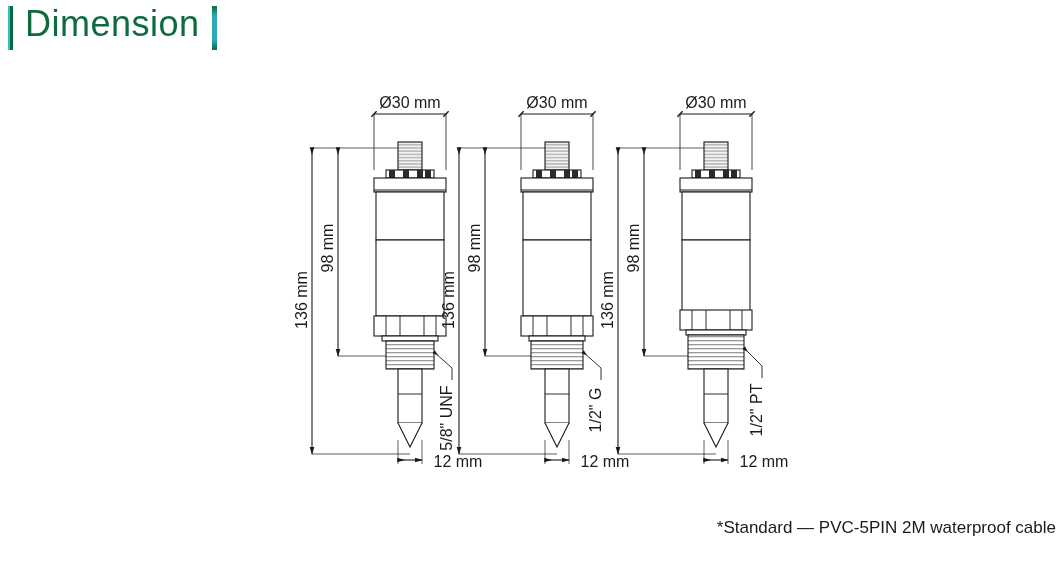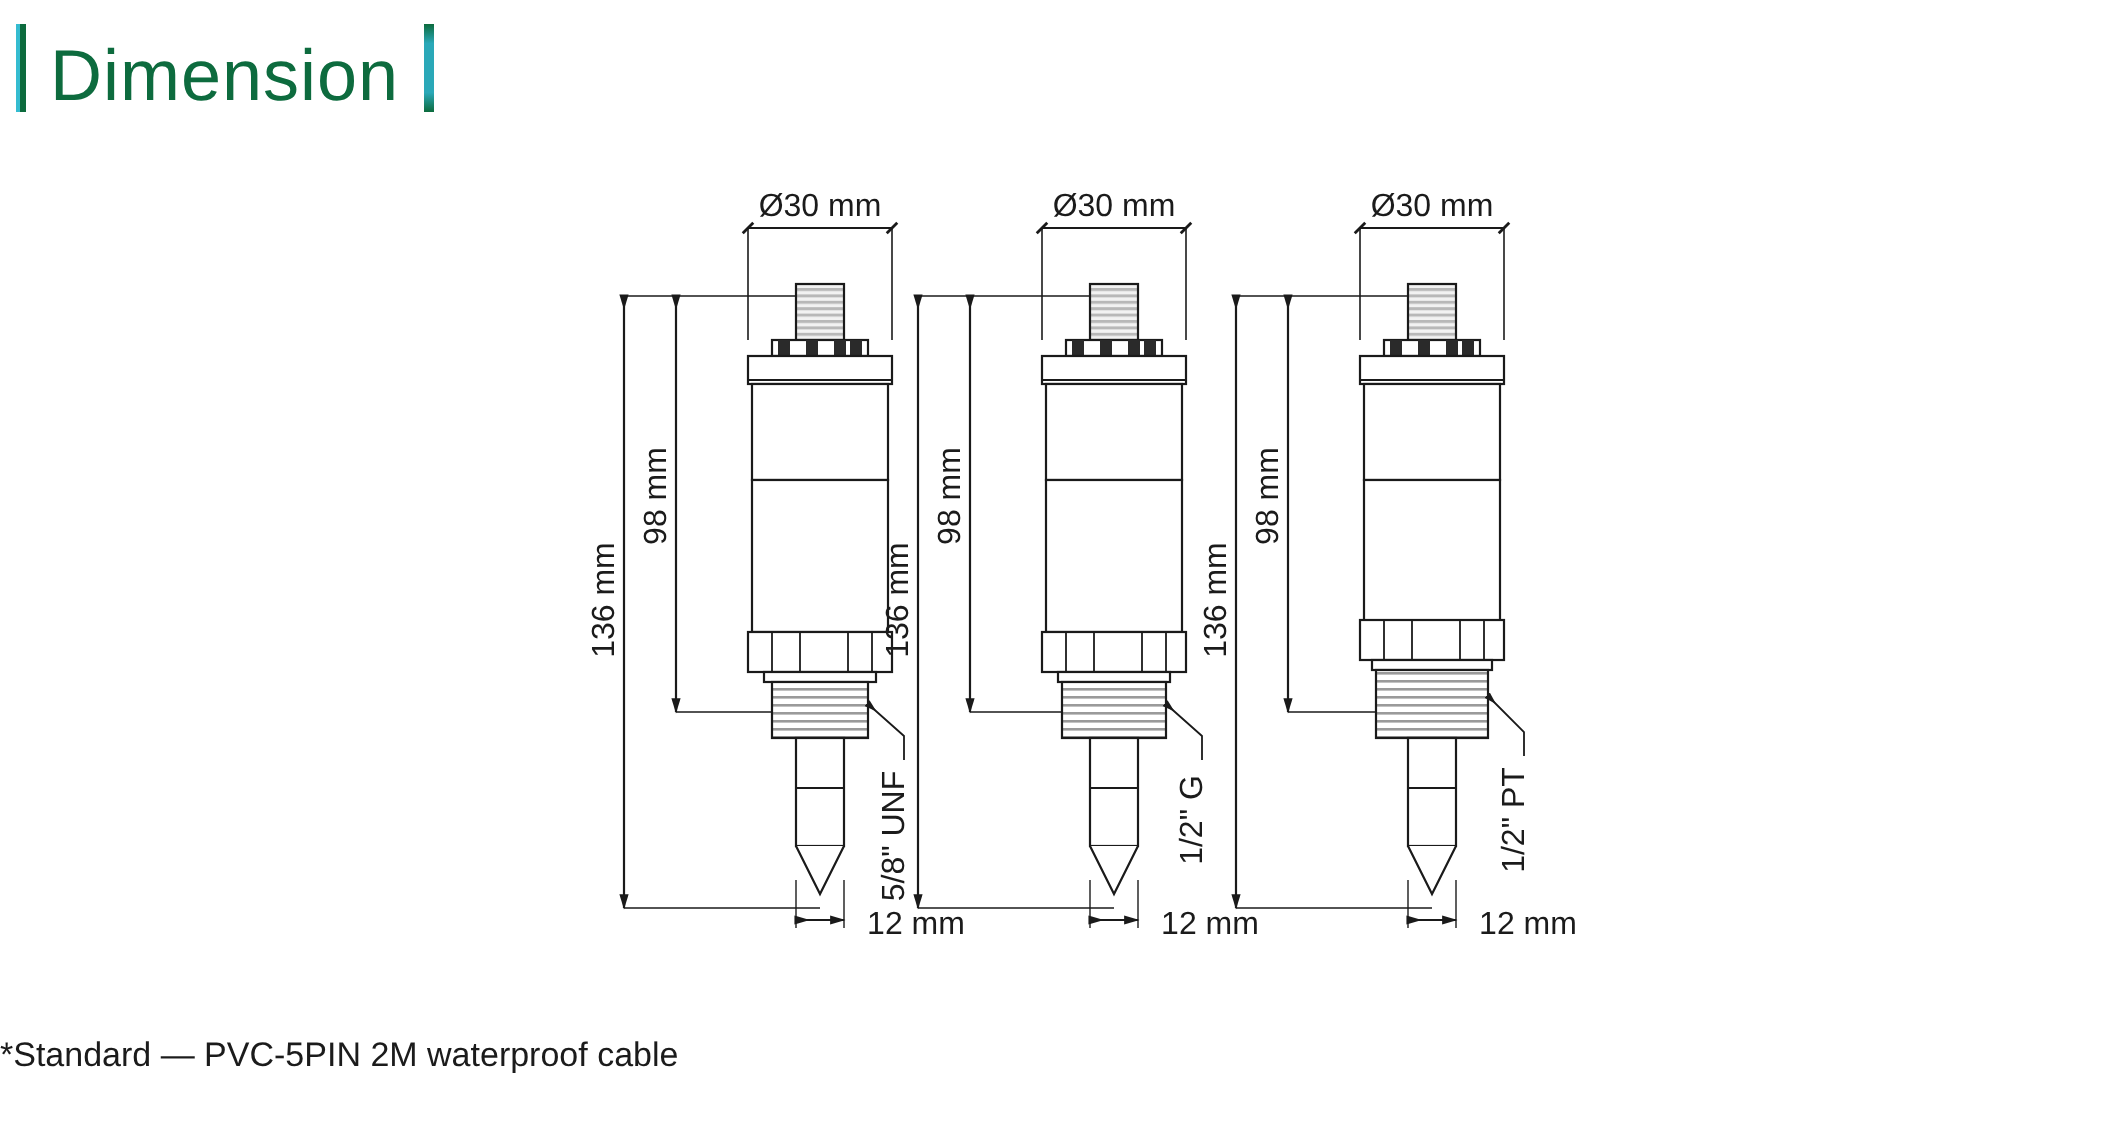--- a/index.html
+++ b/index.html
@@ -15,21 +15,21 @@
     overflow: hidden;
   }
 
   
   #title-block {
     position: absolute;
     left: 8px;
     top: 6px;
     height: 50px;
     display: flex;
-    align-items: flex-end;
+    align-items: flex-start;
     gap: 12px;
   }
   .title-bar {
     width: 5px;
     height: 44px;
     background: linear-gradient(to bottom, #0c6b3d 0%, #2aa8b8 22%, #2aa8b8 78%, #0c6b3d 100%);
   }
   .title-bar.left {
     background: linear-gradient(to right, #35bcd0 0%, #35bcd0 38%, #0c6b3d 38%, #0c6b3d 100%);
   }
@@ -50,21 +50,21 @@
     height: 566px;
     pointer-events: none;
   }
 
   
   #caption {
     position: absolute;
     left: 0;
     top: 518px;
     width: 1056px;
-    text-align: left;
+    text-align: right;
     font-size: 17px;
     color: #1b1b1b;
     font-family: "Liberation Sans", sans-serif;
   }
 
   text { font-family: "Liberation Sans", sans-serif; }
 </style>
 </head>
 <body>
 

